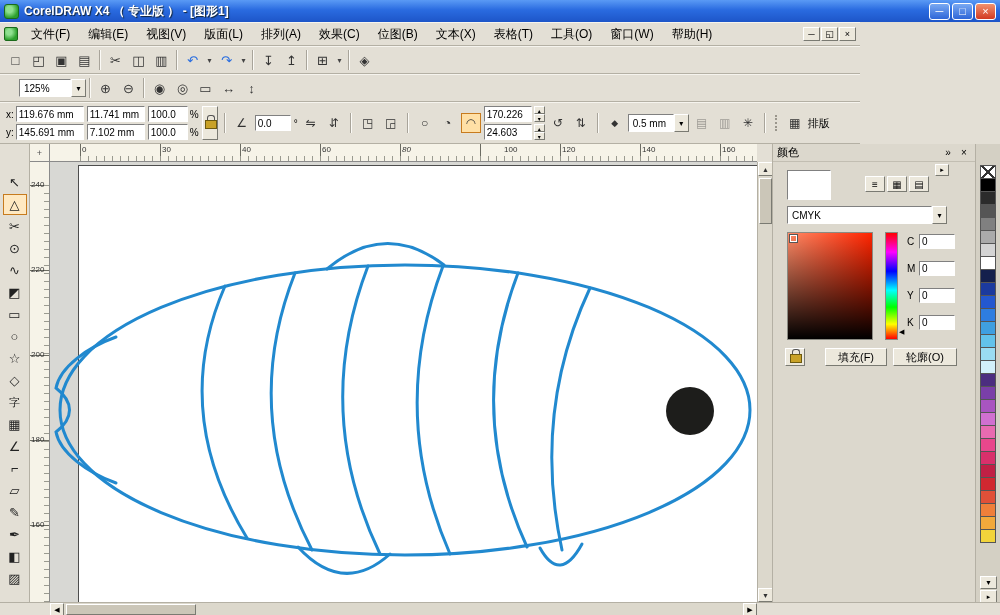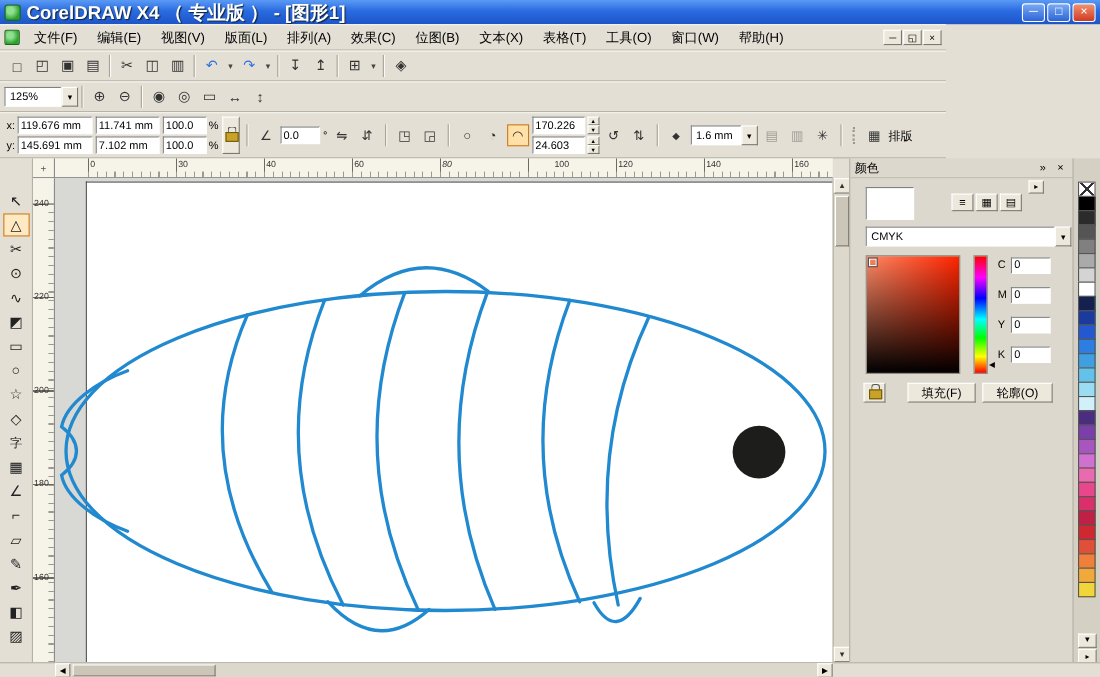--- a/index.html
+++ b/index.html
@@ -9,40 +9,40 @@
        font-family:"Liberation Sans","DejaVu Sans",sans-serif;font-size:11px;color:#000;
        background:#e3dfd5;}
   .abs{position:absolute;}
 
   
   #titlebar{top:0;left:0;width:1000px;height:22px;display:flex;align-items:center;
     background:linear-gradient(180deg,#5a9af5 0%,#2a6be0 45%,#1d55c8 100%);}
   .app-icon{width:15px;height:15px;margin:0 5px 0 4px;border-radius:3px;
     background:radial-gradient(circle at 35% 35%, #8fe08f 0 25%, #2da02d 70%);
     border:1px solid #1a6a1a;flex:0 0 auto;}
-  #titlebar .title{color:#fff;font-weight:bold;font-size:17px;text-shadow:1px 1px 1px #123;}
+  #titlebar .title{color:#fff;font-weight:bold;font-size:12px;text-shadow:1px 1px 1px #123;}
   .win-btns{margin-left:auto;display:flex;gap:2px;padding-right:4px;}
   .win-btn{width:21px;height:17px;display:flex;align-items:center;justify-content:center;
     color:#fff;font-size:11px;border:1px solid #fff;border-radius:3px;
     background:linear-gradient(180deg,#79a9f2,#2e66d8);}
   .win-btn.close{background:linear-gradient(180deg,#f0926f,#d23a22);}
 
   
   .bar{left:0;width:860px;background:#e3dfd5;border-bottom:1px solid #b4b0a4;
        border-top:1px solid #f6f4ee;display:flex;align-items:center;}
   #menubar{top:22px;height:24px;}
   .doc-icon{width:14px;height:14px;margin:0 4px;border-radius:2px;
     background:radial-gradient(circle at 35% 35%, #8fe08f 0 25%, #2da02d 70%);border:1px solid #1a6a1a;}
   .menu-item{padding:3px 9px;font-size:12px;}
   .doc-btns{margin-left:auto;display:flex;gap:1px;padding-right:4px;}
   .doc-btn{width:17px;height:14px;font-size:9px;display:flex;align-items:center;justify-content:center;
     background:#ece8dc;border:1px solid;border-color:#fff #7a7a72 #7a7a72 #fff;}
 
   #toolbar1{top:46px;height:28px;padding-left:4px;}
-  #toolbar2{top:74px;height:28px;padding-left:4px;}
+  #toolbar2{top:74px;height:28px;padding-left:19px;}
   .tbtn{width:23px;height:22px;display:flex;align-items:center;justify-content:center;
     font-size:13px;color:#333;background:transparent;border:1px solid transparent;}
   .tbtn.small-arrow{width:11px;font-size:8px;color:#444;}
   .sep{width:2px;height:20px;margin:0 3px;border-left:1px solid #a8a49a;border-right:1px solid #fbfaf6;}
   .grip{width:4px;height:16px;margin:0 3px;border-left:2px dotted #9a968c;}
 
   .field{background:#fff;border:1px solid;border-color:#808080 #fff #fff #808080;
     font-size:10px;height:16px;padding:0 2px;display:flex;align-items:center;}
   input.field{font-family:"Liberation Sans","DejaVu Sans",sans-serif;}
   .combo{display:flex;align-items:stretch;height:18px;}
@@ -281,21 +281,21 @@
         <span>▴</span>
         <span>▾</span>
       </span>
     </span>
   </span>
   <span class="pbtn">↺</span>
   <span class="pbtn">⇅</span>
   <span class="sep"></span>
   <span class="pbtn" style="font-size:9px;">◆</span>
   <span class="combo">
-    <span class="val" style="width:46px;">1.6 mm</span>
+    <span class="val" style="width:46px;">0.5 mm</span>
     <span class="drop">▾</span>
   </span>
   <span class="pbtn disabled">▤</span>
   <span class="pbtn disabled">▥</span>
   <span class="pbtn">✳</span>
   <span class="sep"></span>
   <span class="grip"></span>
   <span class="pbtn">▦</span>
   <span class="mini-label" style="font-size:11px;">排版</span>
 </div>
@@ -373,21 +373,21 @@
       <span class="hbtn">»</span>
       <span class="hbtn">×</span>
     </span>
   </div>
   <div id="cur-color" class="sunken"></div>
   <span class="mini-btn" style="left:92px;top:32px;">≡</span>
   <span class="mini-btn" style="left:114px;top:32px;">▦</span>
   <span class="mini-btn" style="left:136px;top:32px;">▤</span>
   <span class="mini-btn" style="left:162px;top:20px;width:14px;height:12px;font-size:7px;">▸</span>
   <span class="combo" style="position:absolute;left:14px;top:62px;">
-    <span class="val" style="width:172px;text-align:right;">CMYK</span>
+    <span class="val" style="width:145px;text-align:right;">CMYK</span>
     <span class="drop">▾</span>
   </span>
   <div id="grad">
     <span id="grad-marker"></span>
   </div>
   <div id="hue"></div>
   <span id="hue-marker">◀</span>
 
   <span class="chan-label" style="top:92px;">C</span>
   <input class="field chan-field" style="top: 90px;" readonly="" value="0">

